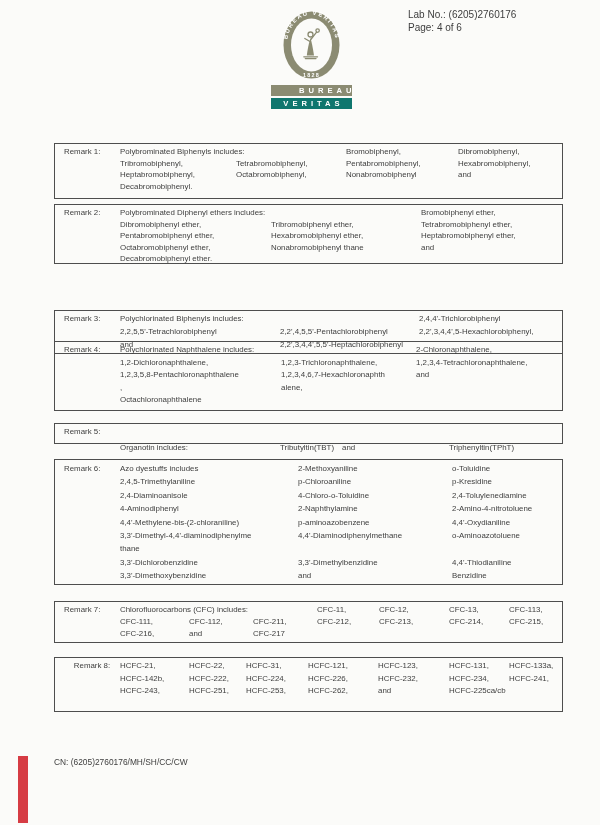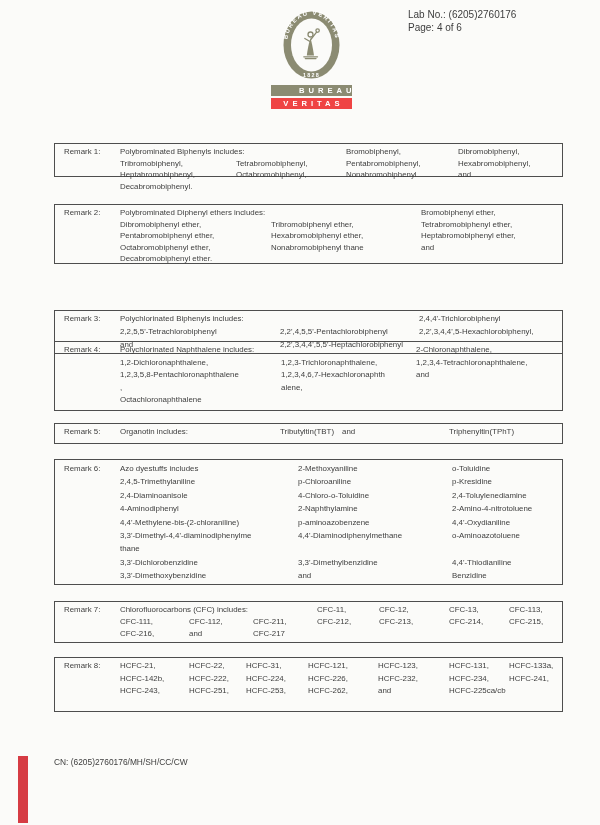--- a/index.html
+++ b/index.html
@@ -65,26 +65,26 @@
         <path d="M27.5,27 C25.5,33 24.5,39 23.8,44.5 L31,44.5 C30,38 29,32 27.5,27 Z" fill="#8b8b72" stroke="none"></path>
         <line x1="27.8" y1="28.5" x2="33.6" y2="21.2"></line>
         <circle cx="34.6" cy="19.6" r="1.7"></circle>
         <line x1="27" y1="30.5" x2="21.8" y2="27.5"></line>
         <line x1="20.8" y1="45.8" x2="34.5" y2="45.8"></line>
         <line x1="22.3" y1="47.6" x2="33" y2="47.6"></line>
       </g>
     </svg>
     <div class="logo-bars">
       <div class="logo-bar" style="background: rgb(139, 139, 114); padding-left: 24px;">BUREAU</div>
-      <div class="logo-bar" style="background: #ef4444;">VERITAS</div>
+      <div class="logo-bar" style="background: #0f766e;">VERITAS</div>
     </div>
   </div>
 
   <div class="remarks">
-      <div class="remark-box" style="top: 143px; height: 34px;">
+      <div class="remark-box" style="top: 143px; height: 56px;">
         <div class="remark-label" style="line-height: 11.6px;">Remark 1:</div>
         <div class="remark-grid" style="grid-template-columns: 116px 110px 112px 106px; grid-auto-rows: 11.6px; line-height: 11.6px;">
           <div class="cell" style="grid-column: span 2;">Polybrominated Biphenyls includes:</div>
           <div class="cell">Bromobiphenyl,</div>
           <div class="cell">Dibromobiphenyl,</div>
           <div class="cell">Tribromobiphenyl,</div>
           <div class="cell">Tetrabromobiphenyl,</div>
           <div class="cell">Pentabromobiphenyl,</div>
           <div class="cell">Hexabromobiphenyl,</div>
           <div class="cell">Heptabromobiphenyl,</div>
@@ -142,21 +142,21 @@
           <div class="cell">,</div>
           <div class="cell">alene,</div>
           <div class="cell"></div>
           <div class="cell">Octachloronaphthalene</div>
           <div class="cell"></div>
           <div class="cell"></div>
         </div>
       </div>
       <div class="remark-box" style="top: 423px; height: 21px;">
         <div class="remark-label" style="line-height: 12.5px;">Remark 5:</div>
-        <div class="remark-grid" style="grid-template-columns: 160px 62px 107px 115px; grid-auto-rows: 12.5px; line-height: 12.5px;">
+        <div class="remark-grid" style="grid-template-columns: 160px 62px 107px 115px; grid-auto-rows: 12.5px; line-height: 12.5px; margin-top: 16px;">
           <div class="cell">Organotin includes:</div>
           <div class="cell">Tributyltin(TBT)</div>
           <div class="cell">and</div>
           <div class="cell">Triphenyltin(TPhT)</div>
         </div>
       </div>
       <div class="remark-box" style="top: 459px; height: 126px;">
         <div class="remark-label" style="line-height: 13.4px;">Remark 6:</div>
         <div class="remark-grid" style="grid-template-columns: 178px 154px 112px; grid-auto-rows: 13.4px; line-height: 13.4px;">
           <div class="cell">Azo dyestuffs includes</div>
@@ -206,21 +206,21 @@
           <div class="cell">CFC-216,</div>
           <div class="cell">and</div>
           <div class="cell">CFC-217</div>
           <div class="cell"></div>
           <div class="cell"></div>
           <div class="cell"></div>
           <div class="cell"></div>
         </div>
       </div>
       <div class="remark-box" style="top: 657px; height: 55px;">
-        <div class="remark-label" style="line-height: 12.6px;">Remark 8:</div>
+        <div class="remark-label" style="line-height: 12.6px; text-align: center;">Remark 8:</div>
         <div class="remark-grid" style="grid-template-columns: 69px 57px 62px 70px 71px 60px 55px; grid-auto-rows: 12.6px; line-height: 12.6px;">
           <div class="cell">HCFC-21,</div>
           <div class="cell">HCFC-22,</div>
           <div class="cell">HCFC-31,</div>
           <div class="cell">HCFC-121,</div>
           <div class="cell">HCFC-123,</div>
           <div class="cell">HCFC-131,</div>
           <div class="cell">HCFC-133a,</div>
           <div class="cell">HCFC-142b,</div>
           <div class="cell">HCFC-222,</div>

